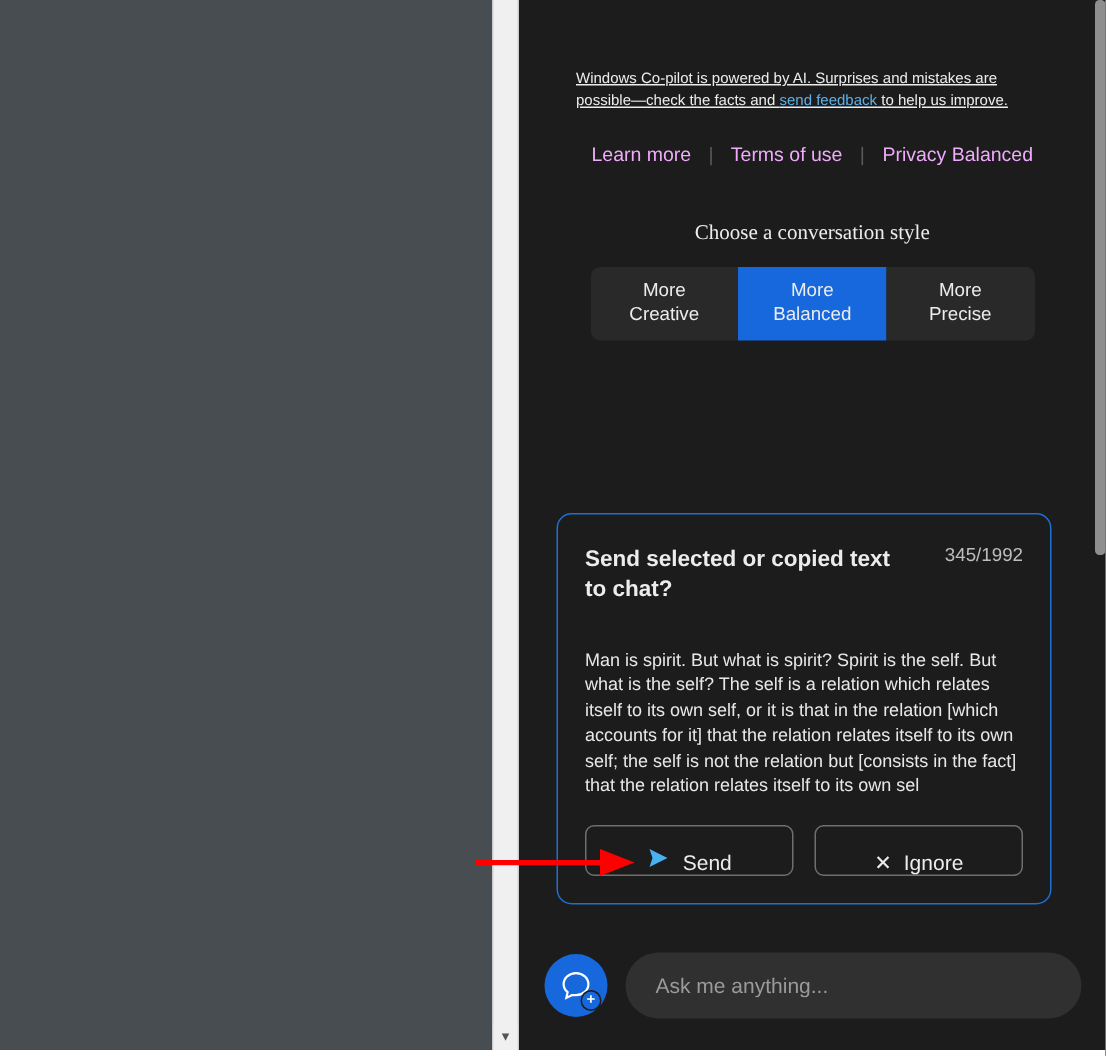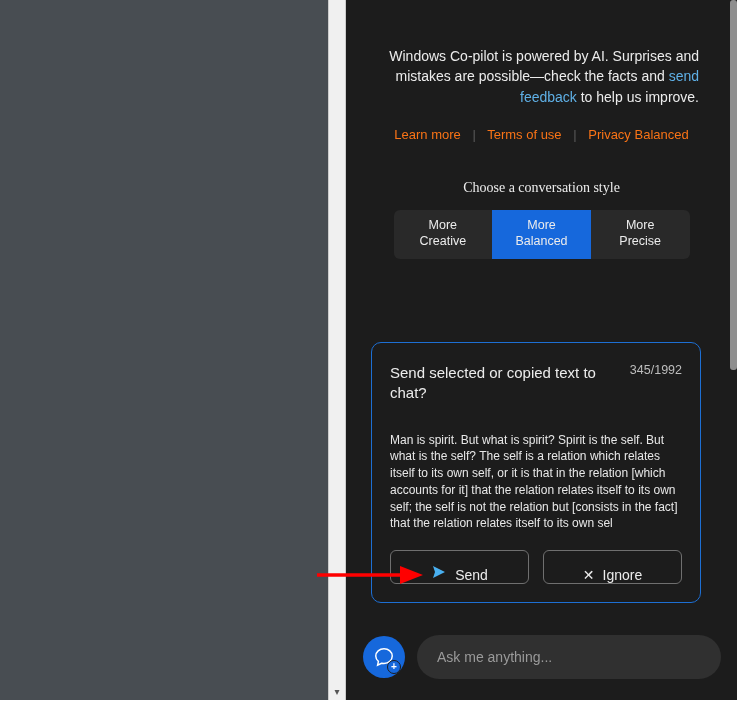--- a/index.html
+++ b/index.html
@@ -49,37 +49,38 @@
   .right-scrollbar {
     position: absolute;
     right: 0; top: 0;
     width: 7px;
     height: 370px;
     background: #8f8f8f;
     border-radius: 3px;
   }
   .intro {
     padding: 46px 38px 0 38px;
-    text-align: right;
-    color: #ececec;
-    font-size: 14px;
+    text-align: left;
+    color: #ececec;
+    font-size: 10px;
     line-height: 1.45;
+    text-decoration: underline;
   }
   .intro a {
     color: #5fb0e6;
     text-decoration: none;
     cursor: pointer;
   }
   .link-row {
     margin-top: 20px;
     text-align: center;
     font-size: 13px;
   }
   .link-row a {
-    color: #f97316;
+    color: #f0abfc;
     text-decoration: none;
     cursor: pointer;
   }
   .link-row .sep {
     color: #5a5a5a;
     margin: 0 8px;
   }
   .style-heading {
     margin-top: 38px;
     text-align: center;
@@ -113,21 +114,21 @@
     left: 25px;
     width: 330px;
     top: 342px;
     border: 1px solid #1d6fd4;
     border-radius: 10px;
     background: #1c1c1c;
     padding: 20px 18px 18px 18px;
     color: #ececec;
   }
   .prompt-card .title {
-    font-weight: 400;
+    font-weight: 700;
     font-size: 15px;
     line-height: 1.35;
     padding-right: 80px;
   }
   .prompt-card .counter {
     position: absolute;
     top: 20px; right: 18px;
     font-size: 12.5px;
     color: #bdbdbd;
   }

